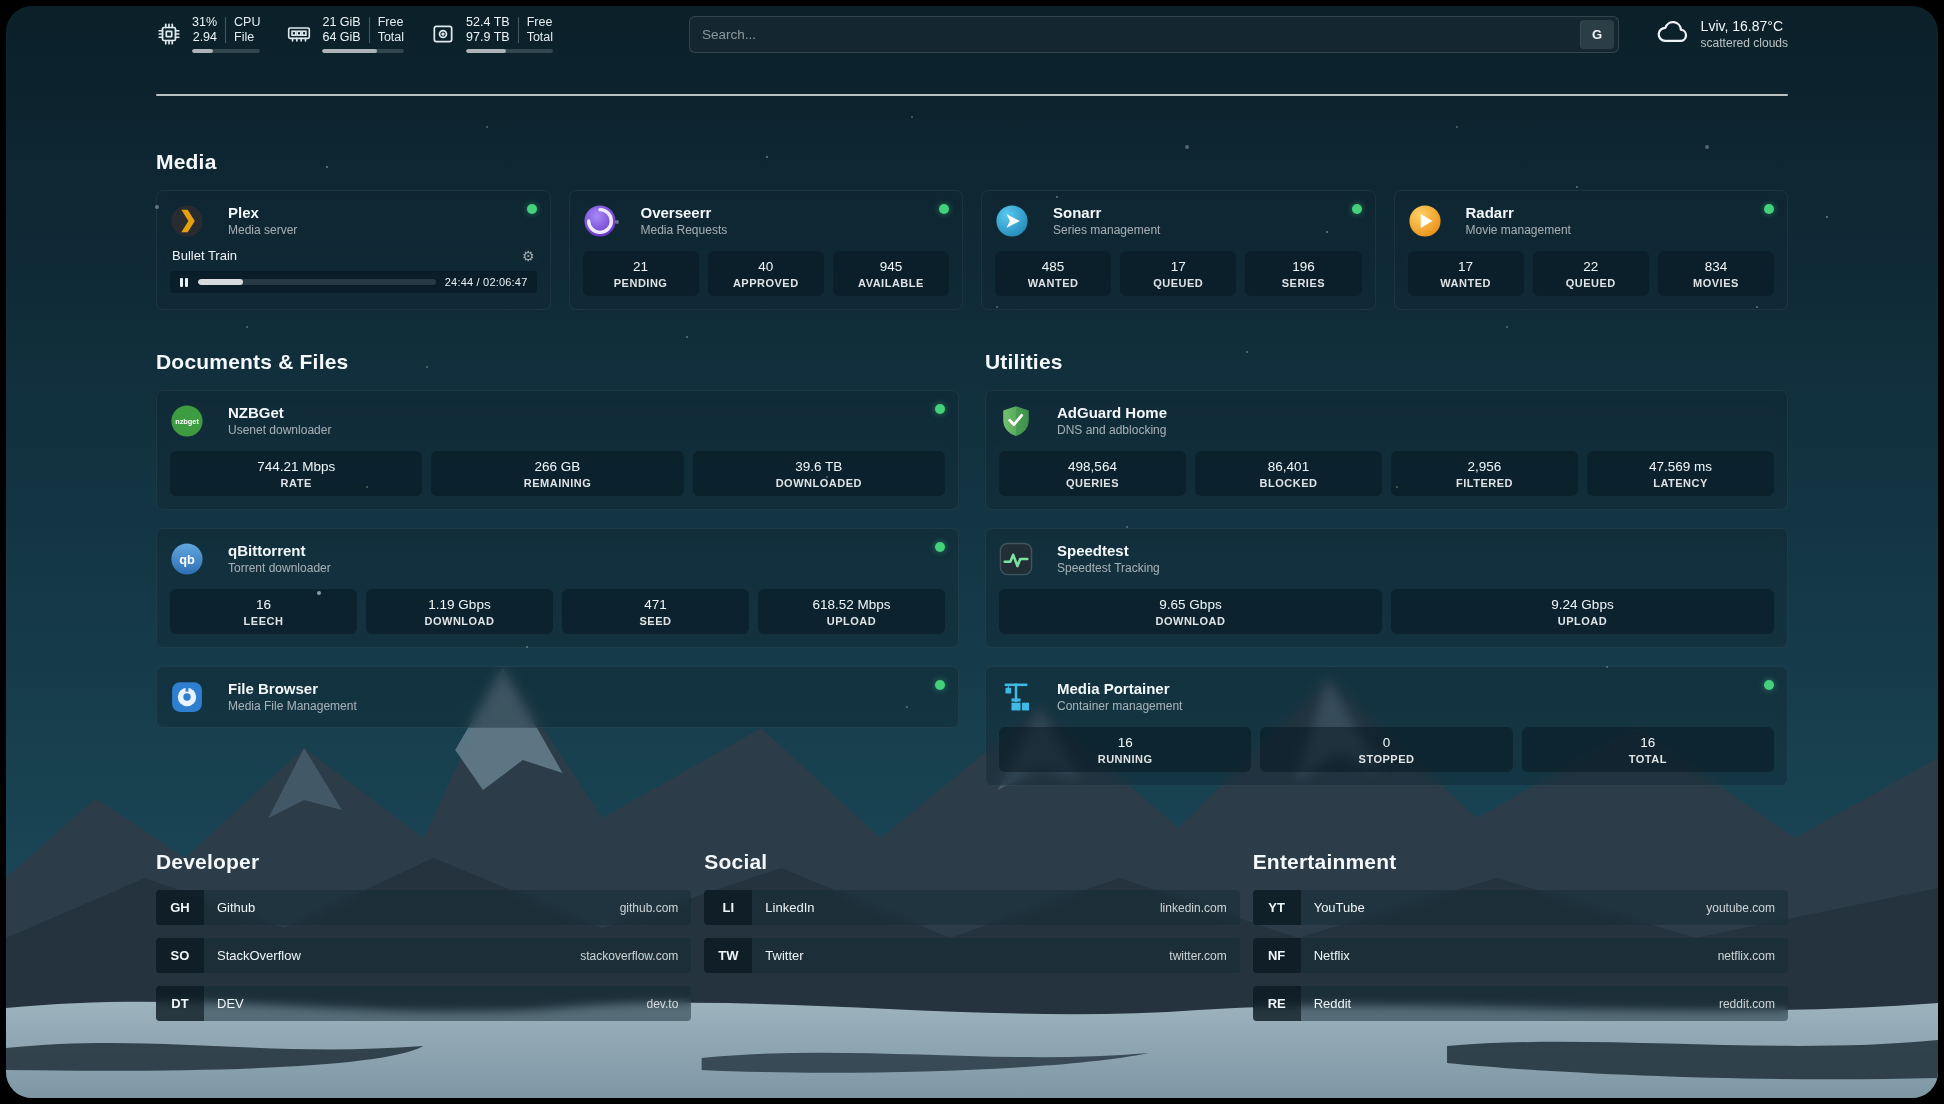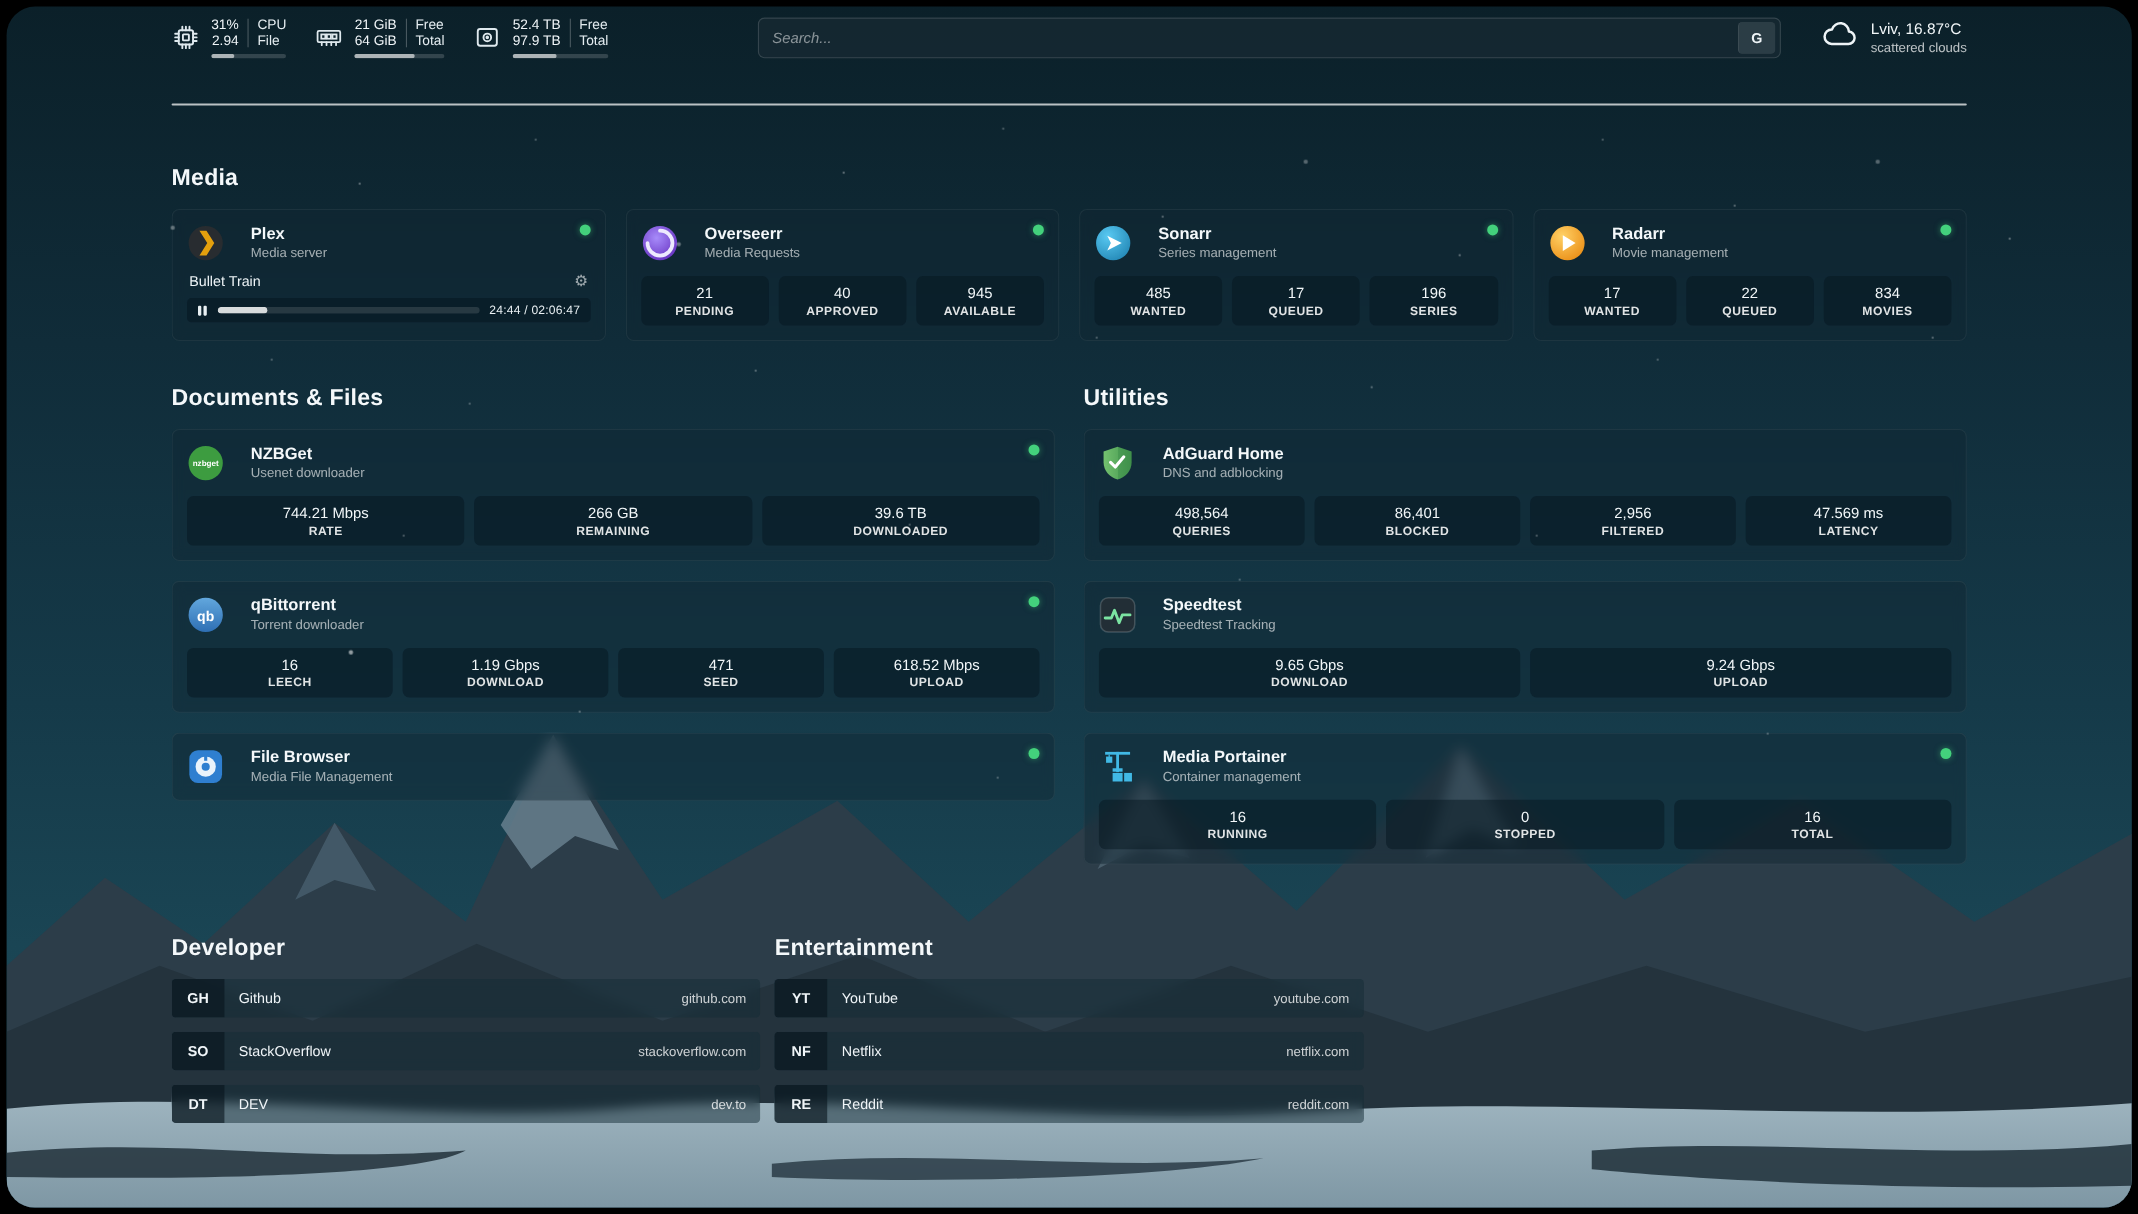--- a/index.html
+++ b/index.html
@@ -34,21 +34,21 @@
   .res-row { display:flex; align-items:center; }
   .res-vals { text-align:right; font-size:12.5px; line-height:15px; color:#f0f5f8; }
   .res-sep { width:1px; height:26px; background:rgba(255,255,255,.25); margin:0 8px; }
   .res-labs { font-size:12.5px; line-height:15px; color:#e4ecf0; }
   .res-bar { margin-top:4px; height:4px; border-radius:2px; background:rgba(255,255,255,.16); overflow:hidden; }
   .res-fill { display:block; height:100%; background:rgba(255,255,255,.6); border-radius:2px; }
 
   .search { flex:1; max-width:1000px; margin:0 36px 0 136px; height:37px; display:flex; align-items:center;
             background:rgba(23,41,51,.72); border:1px solid rgba(255,255,255,.14); border-radius:6px; }
   .search input { flex:1; background:transparent; border:none; outline:none; color:#e9f0f3; font-size:13.5px;
-                  padding:0 12px; font-family:inherit;font-style:italic; }
+                  padding:0 12px; font-family:inherit; }
   .search input::placeholder { color:rgba(255,255,255,.5); }
   .search-btn { width:34px; height:29px; margin:3px 4px 3px 0; background:rgba(255,255,255,.1); border:none; border-radius:4px;
                 color:#eef4f7; font-size:13px; font-weight:600; display:flex; align-items:center; justify-content:center;
                 border-left:1px solid rgba(255,255,255,.08); cursor:pointer; font-family:inherit; }
   .weather { margin-left:auto; display:flex; align-items:center; gap:10px; }
   .weather-text { display:flex; flex-direction:column; }
   .weather-loc { font-size:14px; color:#f2f7f9; }
   .weather-cond { font-size:12px; color:rgba(255,255,255,.72); margin-top:2px; }
 
   .divider { margin-top:32px; height:2px; background:rgba(255,255,255,.72); border-radius:1px; }
@@ -72,21 +72,21 @@
   .svc-name { font-size:15px; font-weight:600; color:#f4f8fa; }
   .svc-sub { font-size:12px; color:rgba(255,255,255,.62); margin-top:2px; }
   .dot { width:10px; height:10px; border-radius:50%; background:#43d17c; margin-left:auto;
          box-shadow:0 0 6px rgba(67,209,124,.5); }
   .stats { display:flex; gap:9px; margin-top:13px; }
   .stat { flex:1; background:rgba(6,22,32,.5); border-radius:6px; text-align:center; padding:8px 4px 7px; }
   .sv { display:block; font-size:13.5px; color:#f2f7f9; }
   .sl { display:block; font-size:11px; font-weight:700; letter-spacing:.5px; color:rgba(255,255,255,.88); margin-top:3px; }
 
   
-  .np { display:flex; justify-content:space-between; margin:10px 2px 8px; }
+  .np { display:flex; align-items:center; justify-content:space-between; margin:10px 2px 8px; }
   .np-title { font-size:13px; color:#eef4f7; }
   .gear { font-size:14px; color:rgba(255,255,255,.6); cursor:pointer; line-height:1; }
   .player { display:flex; align-items:center; gap:9px; background:rgba(6,22,32,.55); border-radius:4px;
             height:22px; padding:0 9px; }
   .pause { display:flex; align-items:center; cursor:pointer; }
   .pause i { display:block; width:2.5px; height:9px; background:#e8eff2; margin:0 1.3px; border-radius:1px; }
   .ptrack { flex:1; height:6px; border-radius:3px; background:rgba(255,255,255,.12); overflow:hidden; }
   .pfill { display:block; height:100%; background:rgba(255,255,255,.82); border-radius:3px; }
   .ptime { font-size:11px; color:#e9f0f3; letter-spacing:.2px; }
 
@@ -587,20 +587,33 @@
           <span class="bm-name">StackOverflow</span>
           <span class="bm-domain">stackoverflow.com</span>
         </div>
         <div class="bm">
           <span class="bm-abbr">DT</span>
           <span class="bm-name">DEV</span>
           <span class="bm-domain">dev.to</span>
         </div>
       </div>
 
+      <div class="bm-col">
+        <div class="section-title">Social</div>
+        <div class="bm">
+          <span class="bm-abbr">LI</span>
+          <span class="bm-name">LinkedIn</span>
+          <span class="bm-domain">linkedin.com</span>
+        </div>
+        <div class="bm">
+          <span class="bm-abbr">TW</span>
+          <span class="bm-name">Twitter</span>
+          <span class="bm-domain">twitter.com</span>
+        </div>
+      </div>
 
       <div class="bm-col">
         <div class="section-title">Entertainment</div>
         <div class="bm">
           <span class="bm-abbr">YT</span>
           <span class="bm-name">YouTube</span>
           <span class="bm-domain">youtube.com</span>
         </div>
         <div class="bm">
           <span class="bm-abbr">NF</span>

